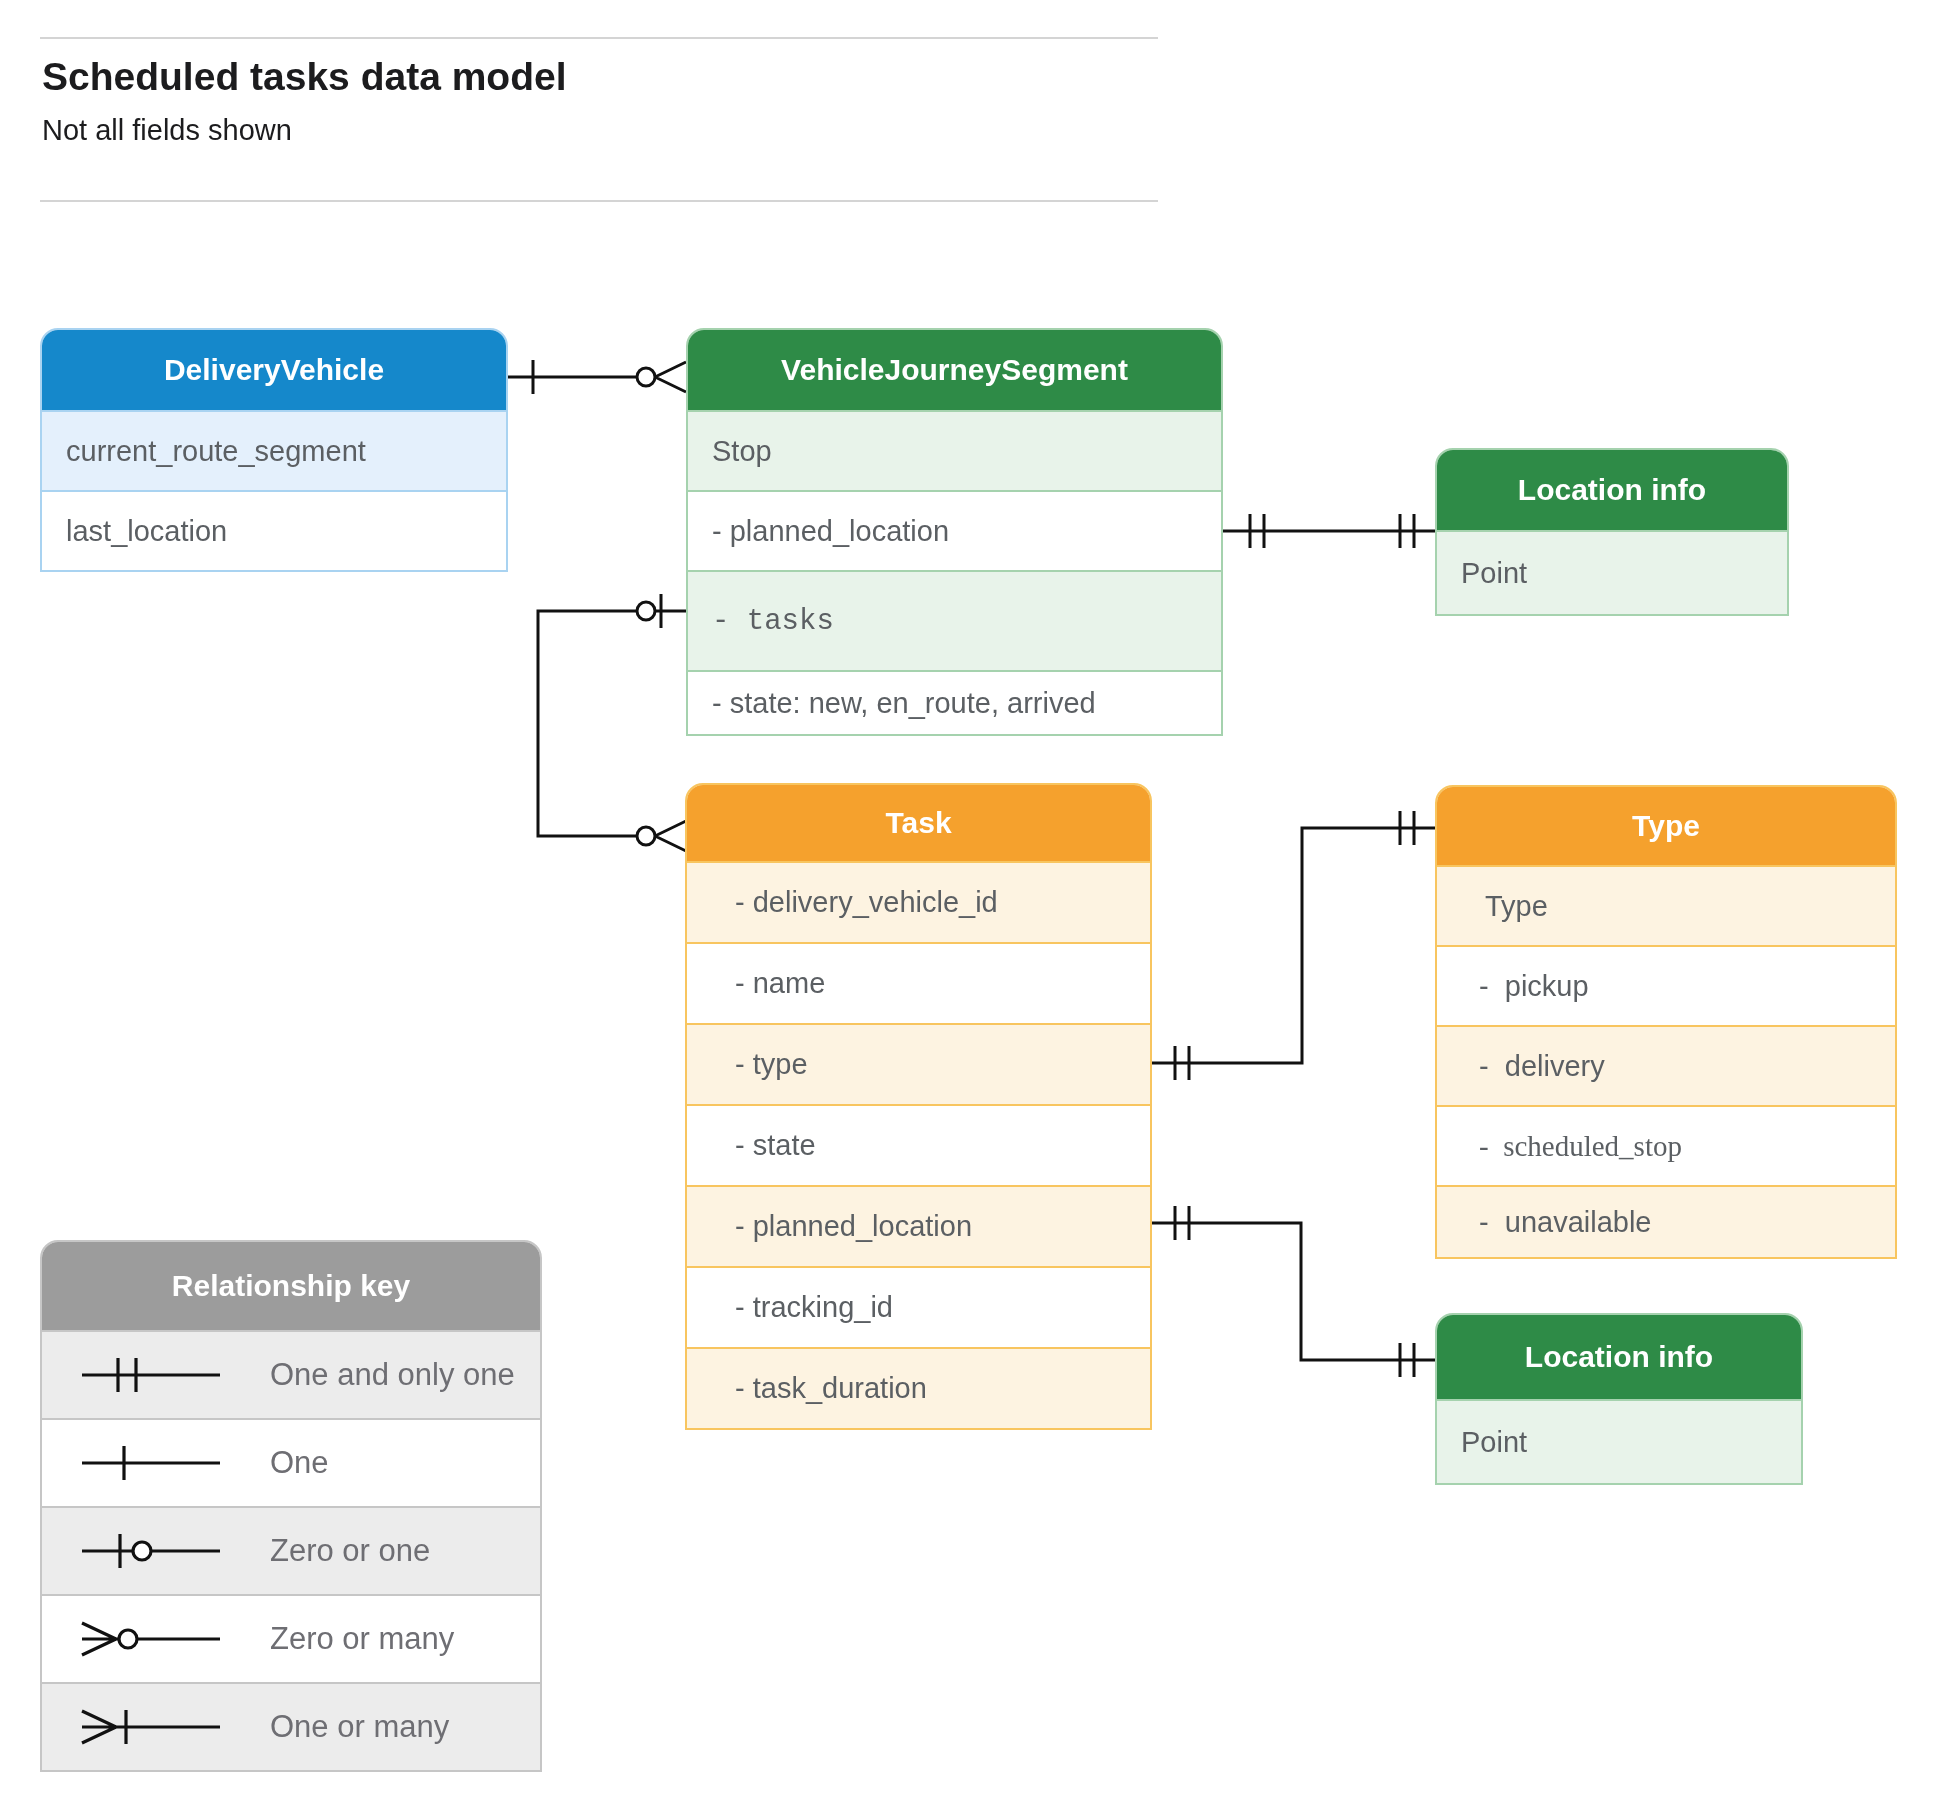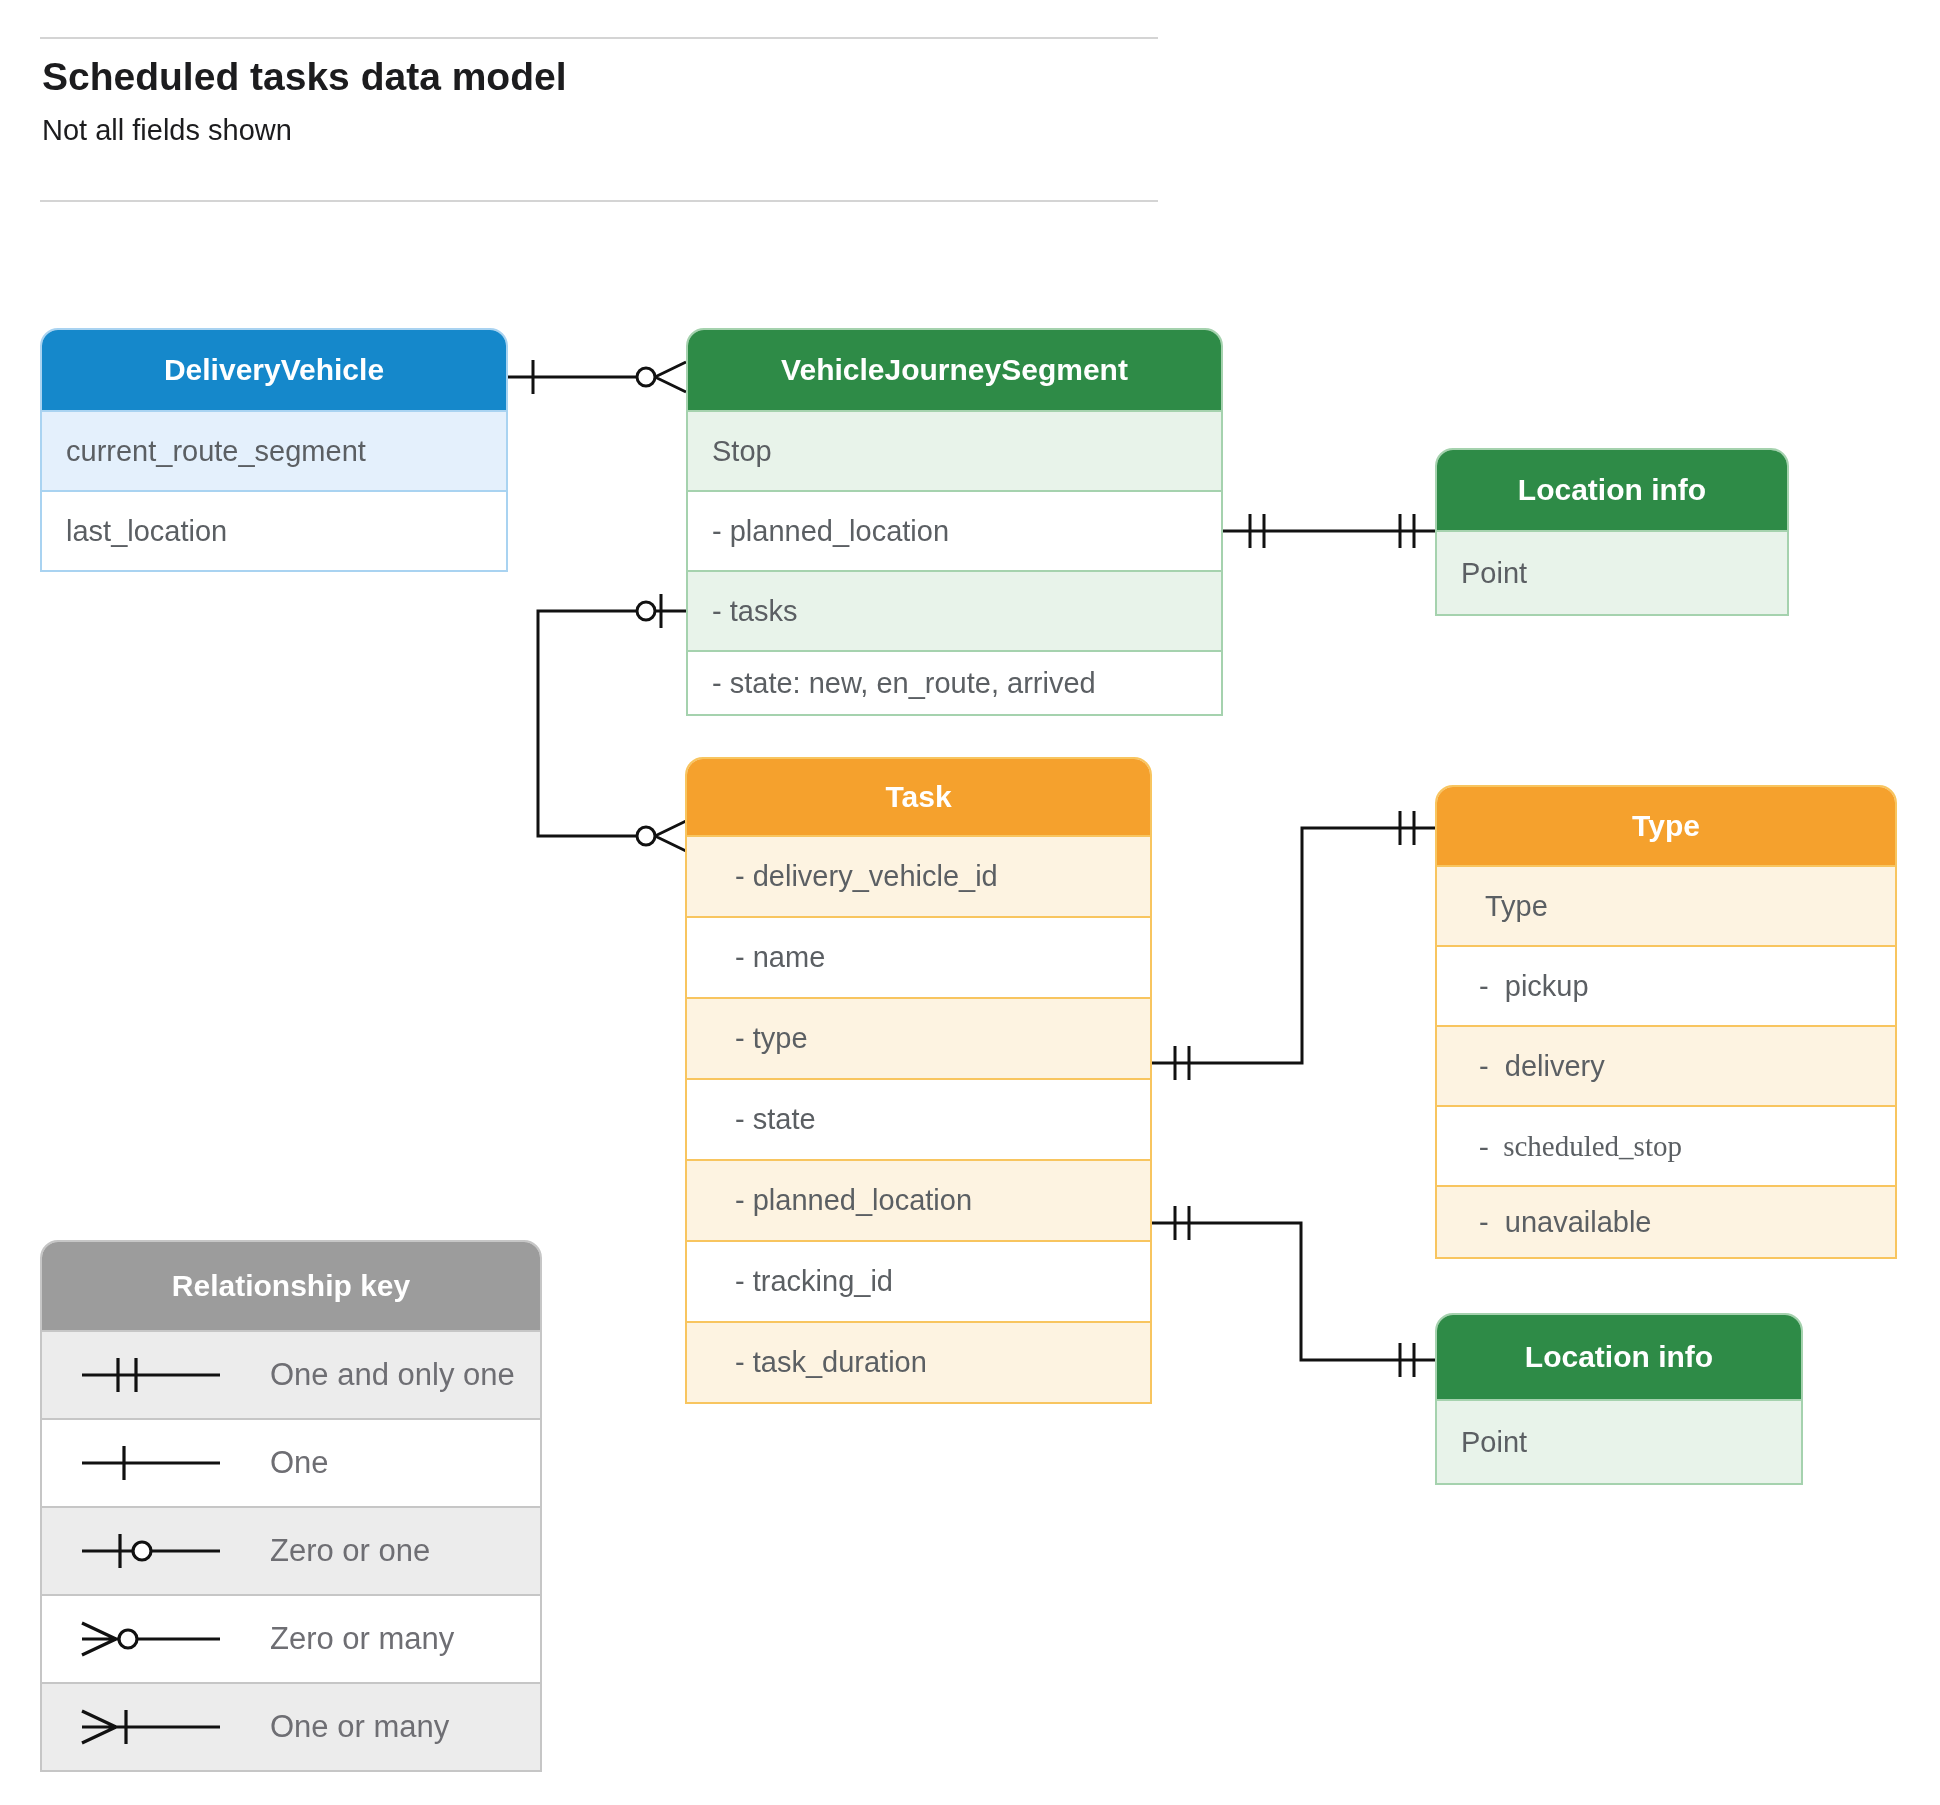--- a/index.html
+++ b/index.html
@@ -88,30 +88,30 @@
   <div class="entity blue" style="left:40px;top:328px;width:468px;">
     <div class="hdr" style="height:80px;">DeliveryVehicle</div>
     <div class="row tint" style="height:80px;">current_route_segment</div>
     <div class="row" style="height:80px;">last_location</div>
   </div>
 
   <div class="entity green" style="left:686px;top:328px;width:537px;">
     <div class="hdr" style="height:80px;">VehicleJourneySegment</div>
     <div class="row tint" style="height:80px;">Stop</div>
     <div class="row" style="height:80px;">- planned_location</div>
-    <div class="row tint" style="height:80px;">- tasks</div>
+    <div class="row tint" style="height:100px;font-family:Liberation Mono, monospace;">- tasks</div>
     <div class="row" style="height:64px;">- state: new, en_route, arrived</div>
   </div>
 
   <div class="entity green" style="left:1435px;top:448px;width:354px;">
     <div class="hdr" style="height:80px;">Location info</div>
     <div class="row tint" style="height:84px;">Point</div>
   </div>
 
-  <div class="entity orange" style="left:685px;top:757px;width:467px;">
+  <div class="entity orange" style="left:685px;top:783px;width:467px;">
     <div class="hdr" style="height:76px;">Task</div>
     <div class="row tint" style="height:81px;">- delivery_vehicle_id</div>
     <div class="row" style="height:81px;">- name</div>
     <div class="row tint" style="height:81px;">- type</div>
     <div class="row" style="height:81px;">- state</div>
     <div class="row tint" style="height:81px;">- planned_location</div>
     <div class="row" style="height:81px;">- tracking_id</div>
     <div class="row tint" style="height:81px;">- task_duration</div>
   </div>
 

